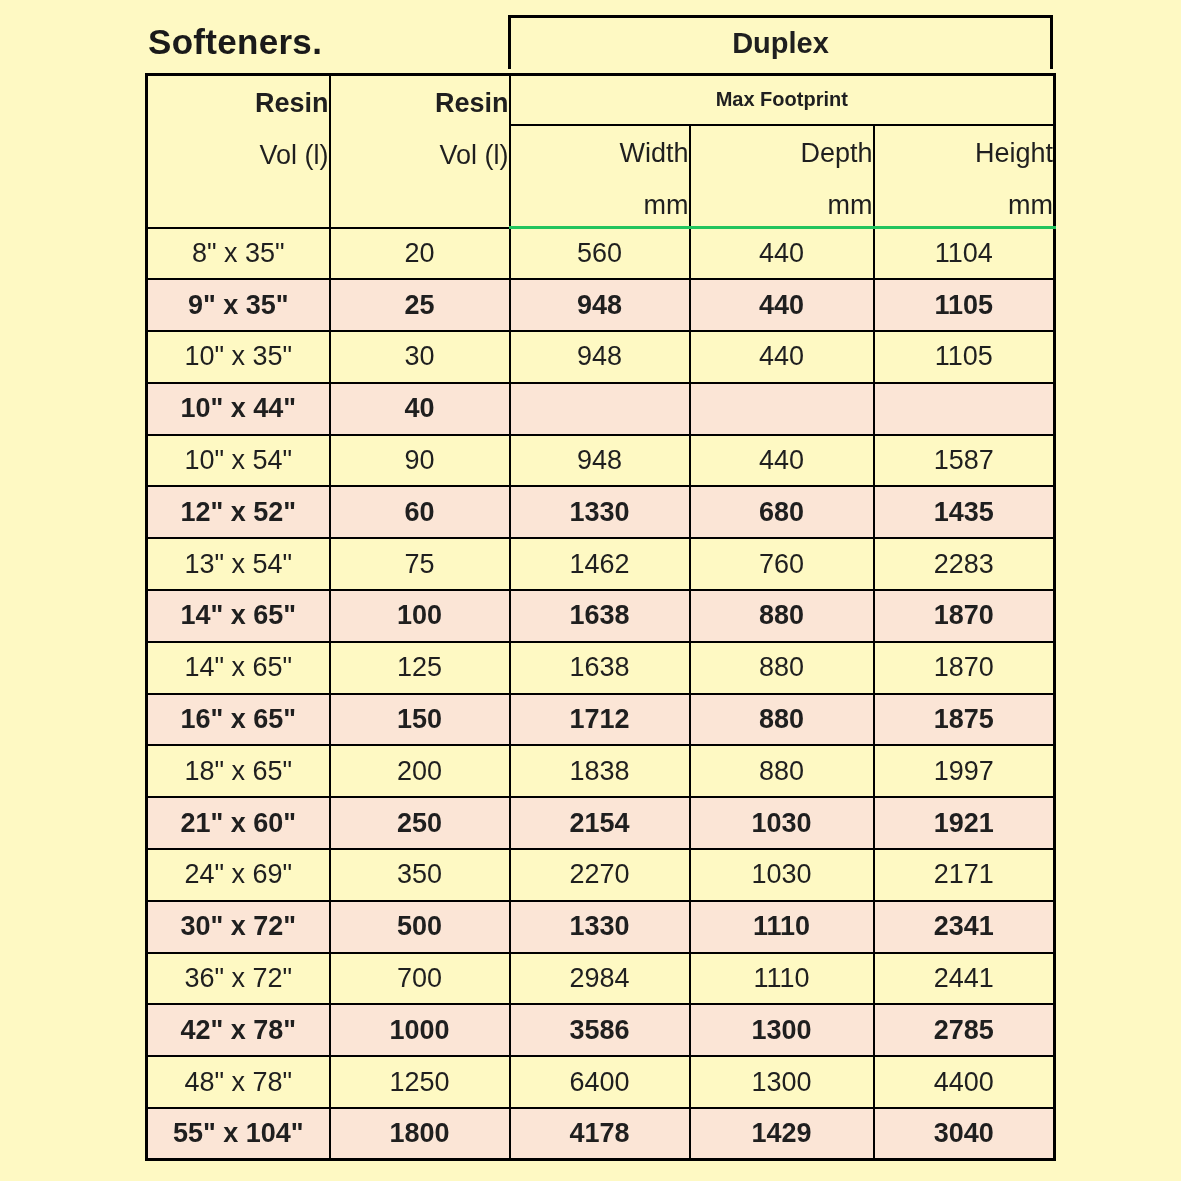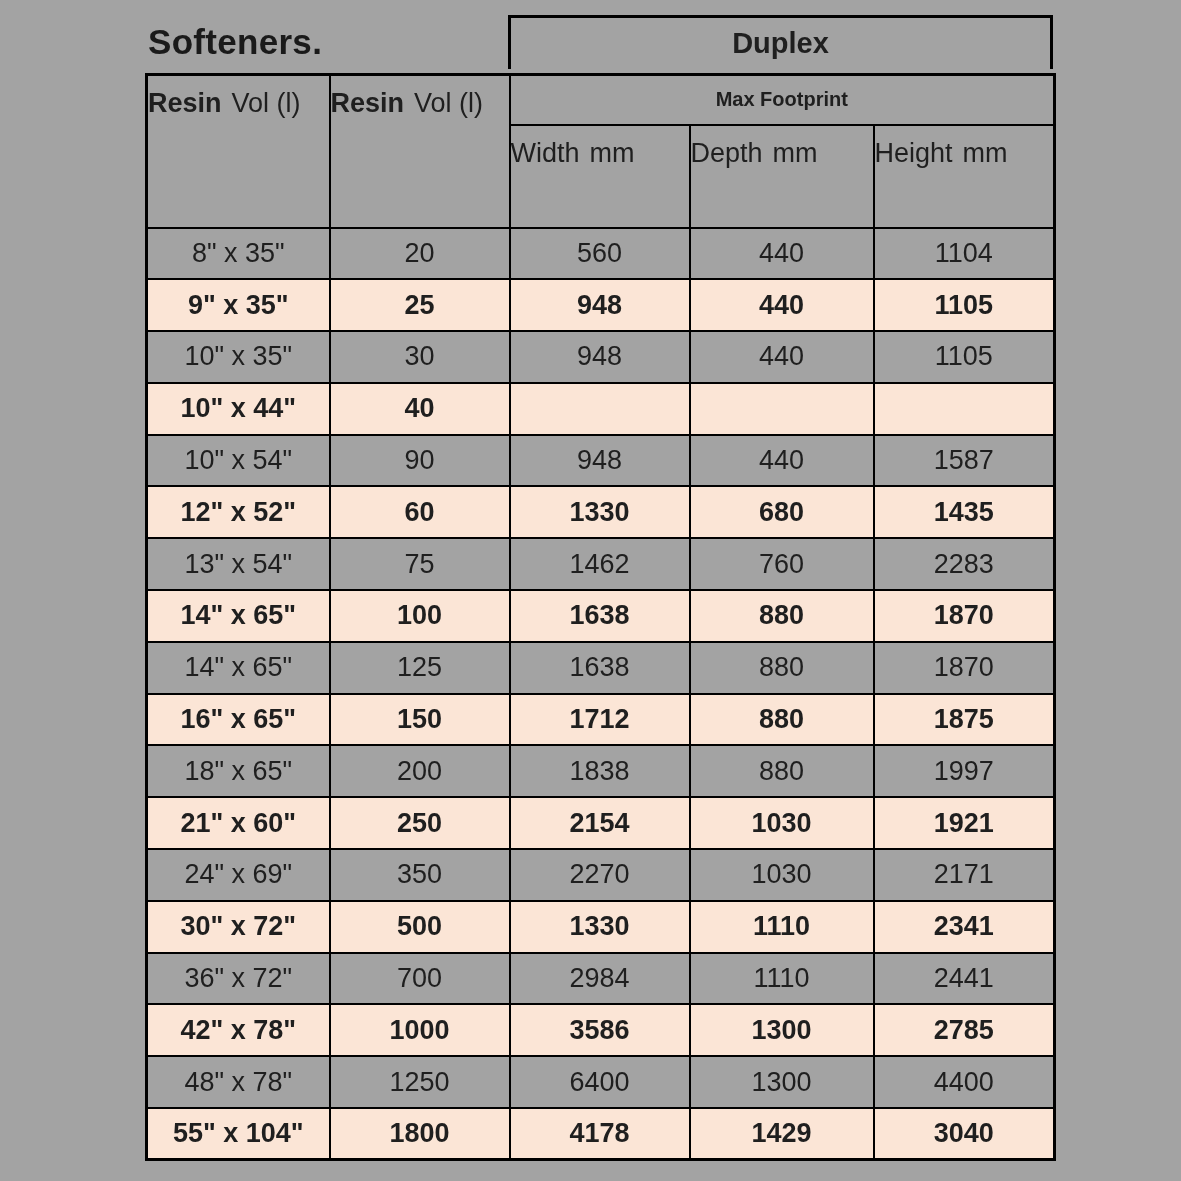--- a/index.html
+++ b/index.html
@@ -1,20 +1,20 @@
 <!DOCTYPE html>
 <html><head>
 <meta charset="utf-8">
 <style>
   html, body { margin: 0; padding: 0; background: #ffffff; }
   .canvas {
     position: relative;
     width: 1181px;
     height: 1181px;
-    background: #a3a3a3;
+    background: #fef9c3;
     font-family: "Liberation Sans", sans-serif;
     color: #1f1f1f;
     overflow: hidden;
   }
   .title {
     position: absolute;
     left: 148px;
     top: 22px;
     font-size: 35px;
     font-weight: 700;
@@ -51,28 +51,29 @@
     vertical-align: middle;
     padding: 0;
     font-size: 27px;
     font-weight: 400;
     color: #1f1f1f;
     overflow: hidden;
     white-space: nowrap;
   }
   tr.head1 { height: 50px; }
   tr.head2 { height: 103px; }
-  tr.head2 th { border-bottom: 1px solid #22c55e; }
+  tr.head2 th { border-bottom: 3px solid #22c55e; }
   th.vtop { vertical-align: top; }
   th.mfp { font-size: 20px; font-weight: 700; }
   .v2 {
     display: flex;
-    align-items: center;
+    flex-direction: column;
+    align-items: flex-end;
     padding-top: 12px;
-    gap: 10px;
+    gap: 22px;
     line-height: 30px;
   }
   .b { font-weight: 700; }
   tbody tr { height: 51.8px; }
   tbody tr.hl td { background: #fbe5d6; font-weight: 700; }
 </style>
 </head>
 <body>
 
 <div class="canvas">

